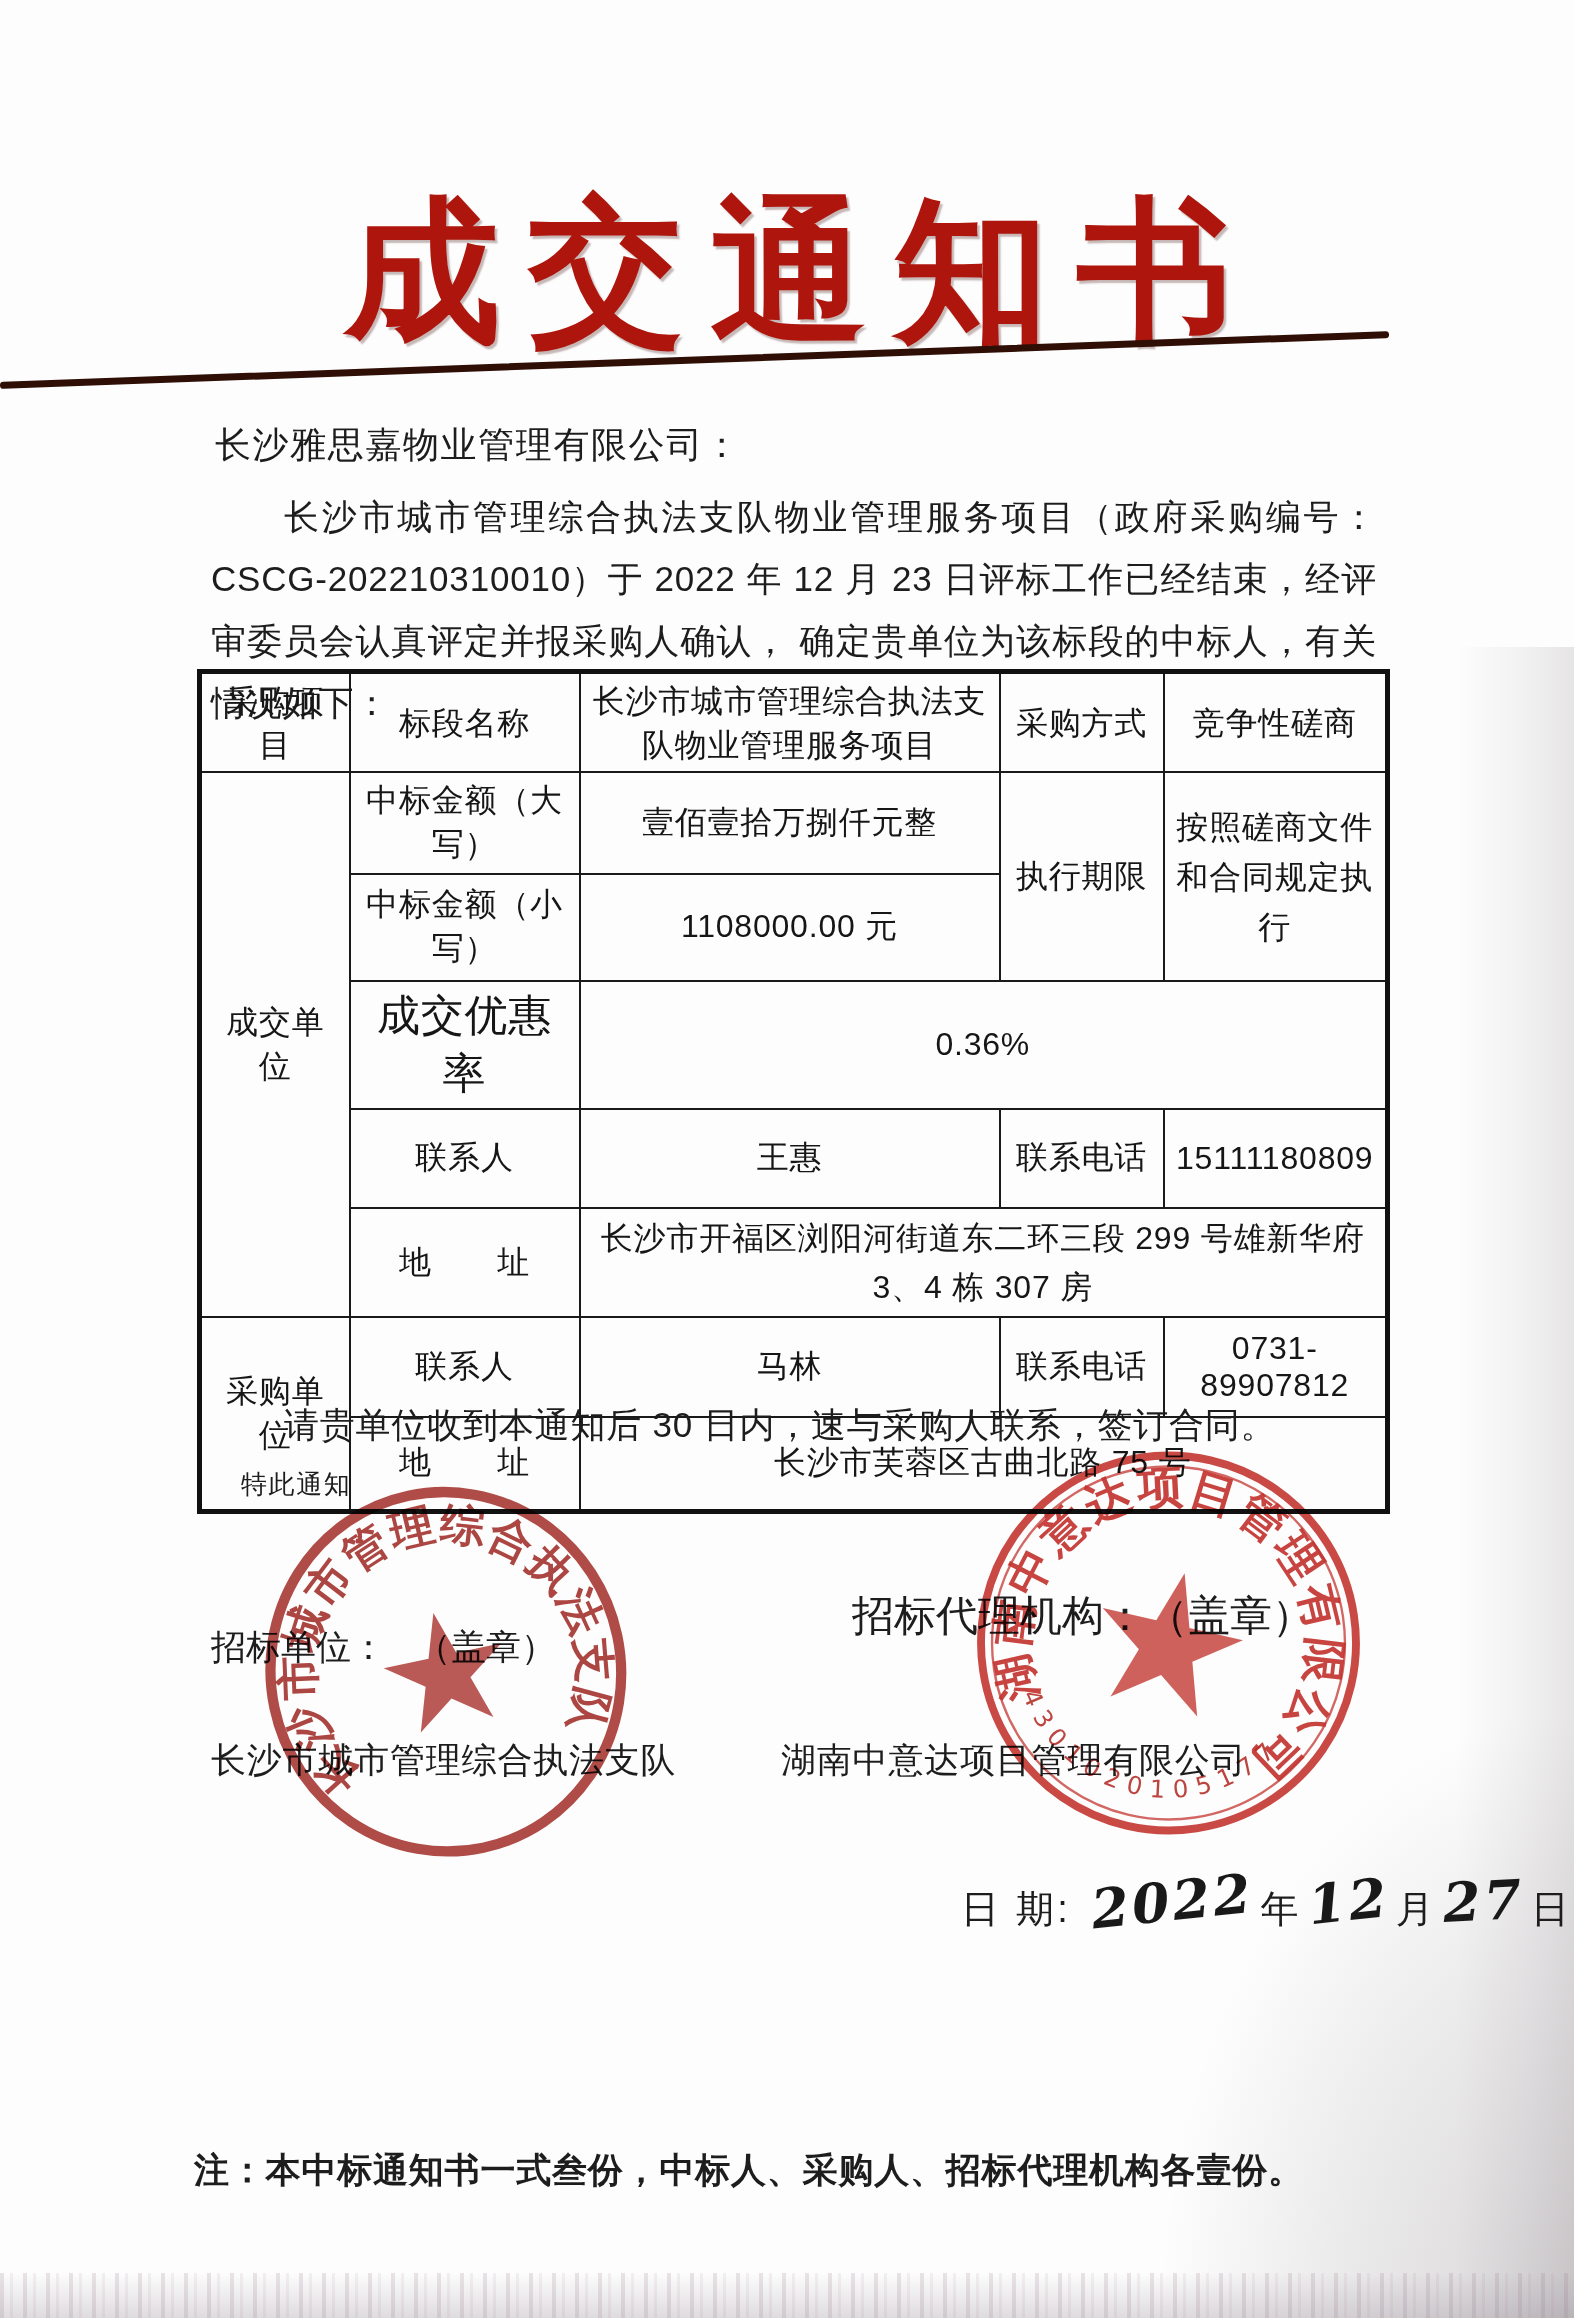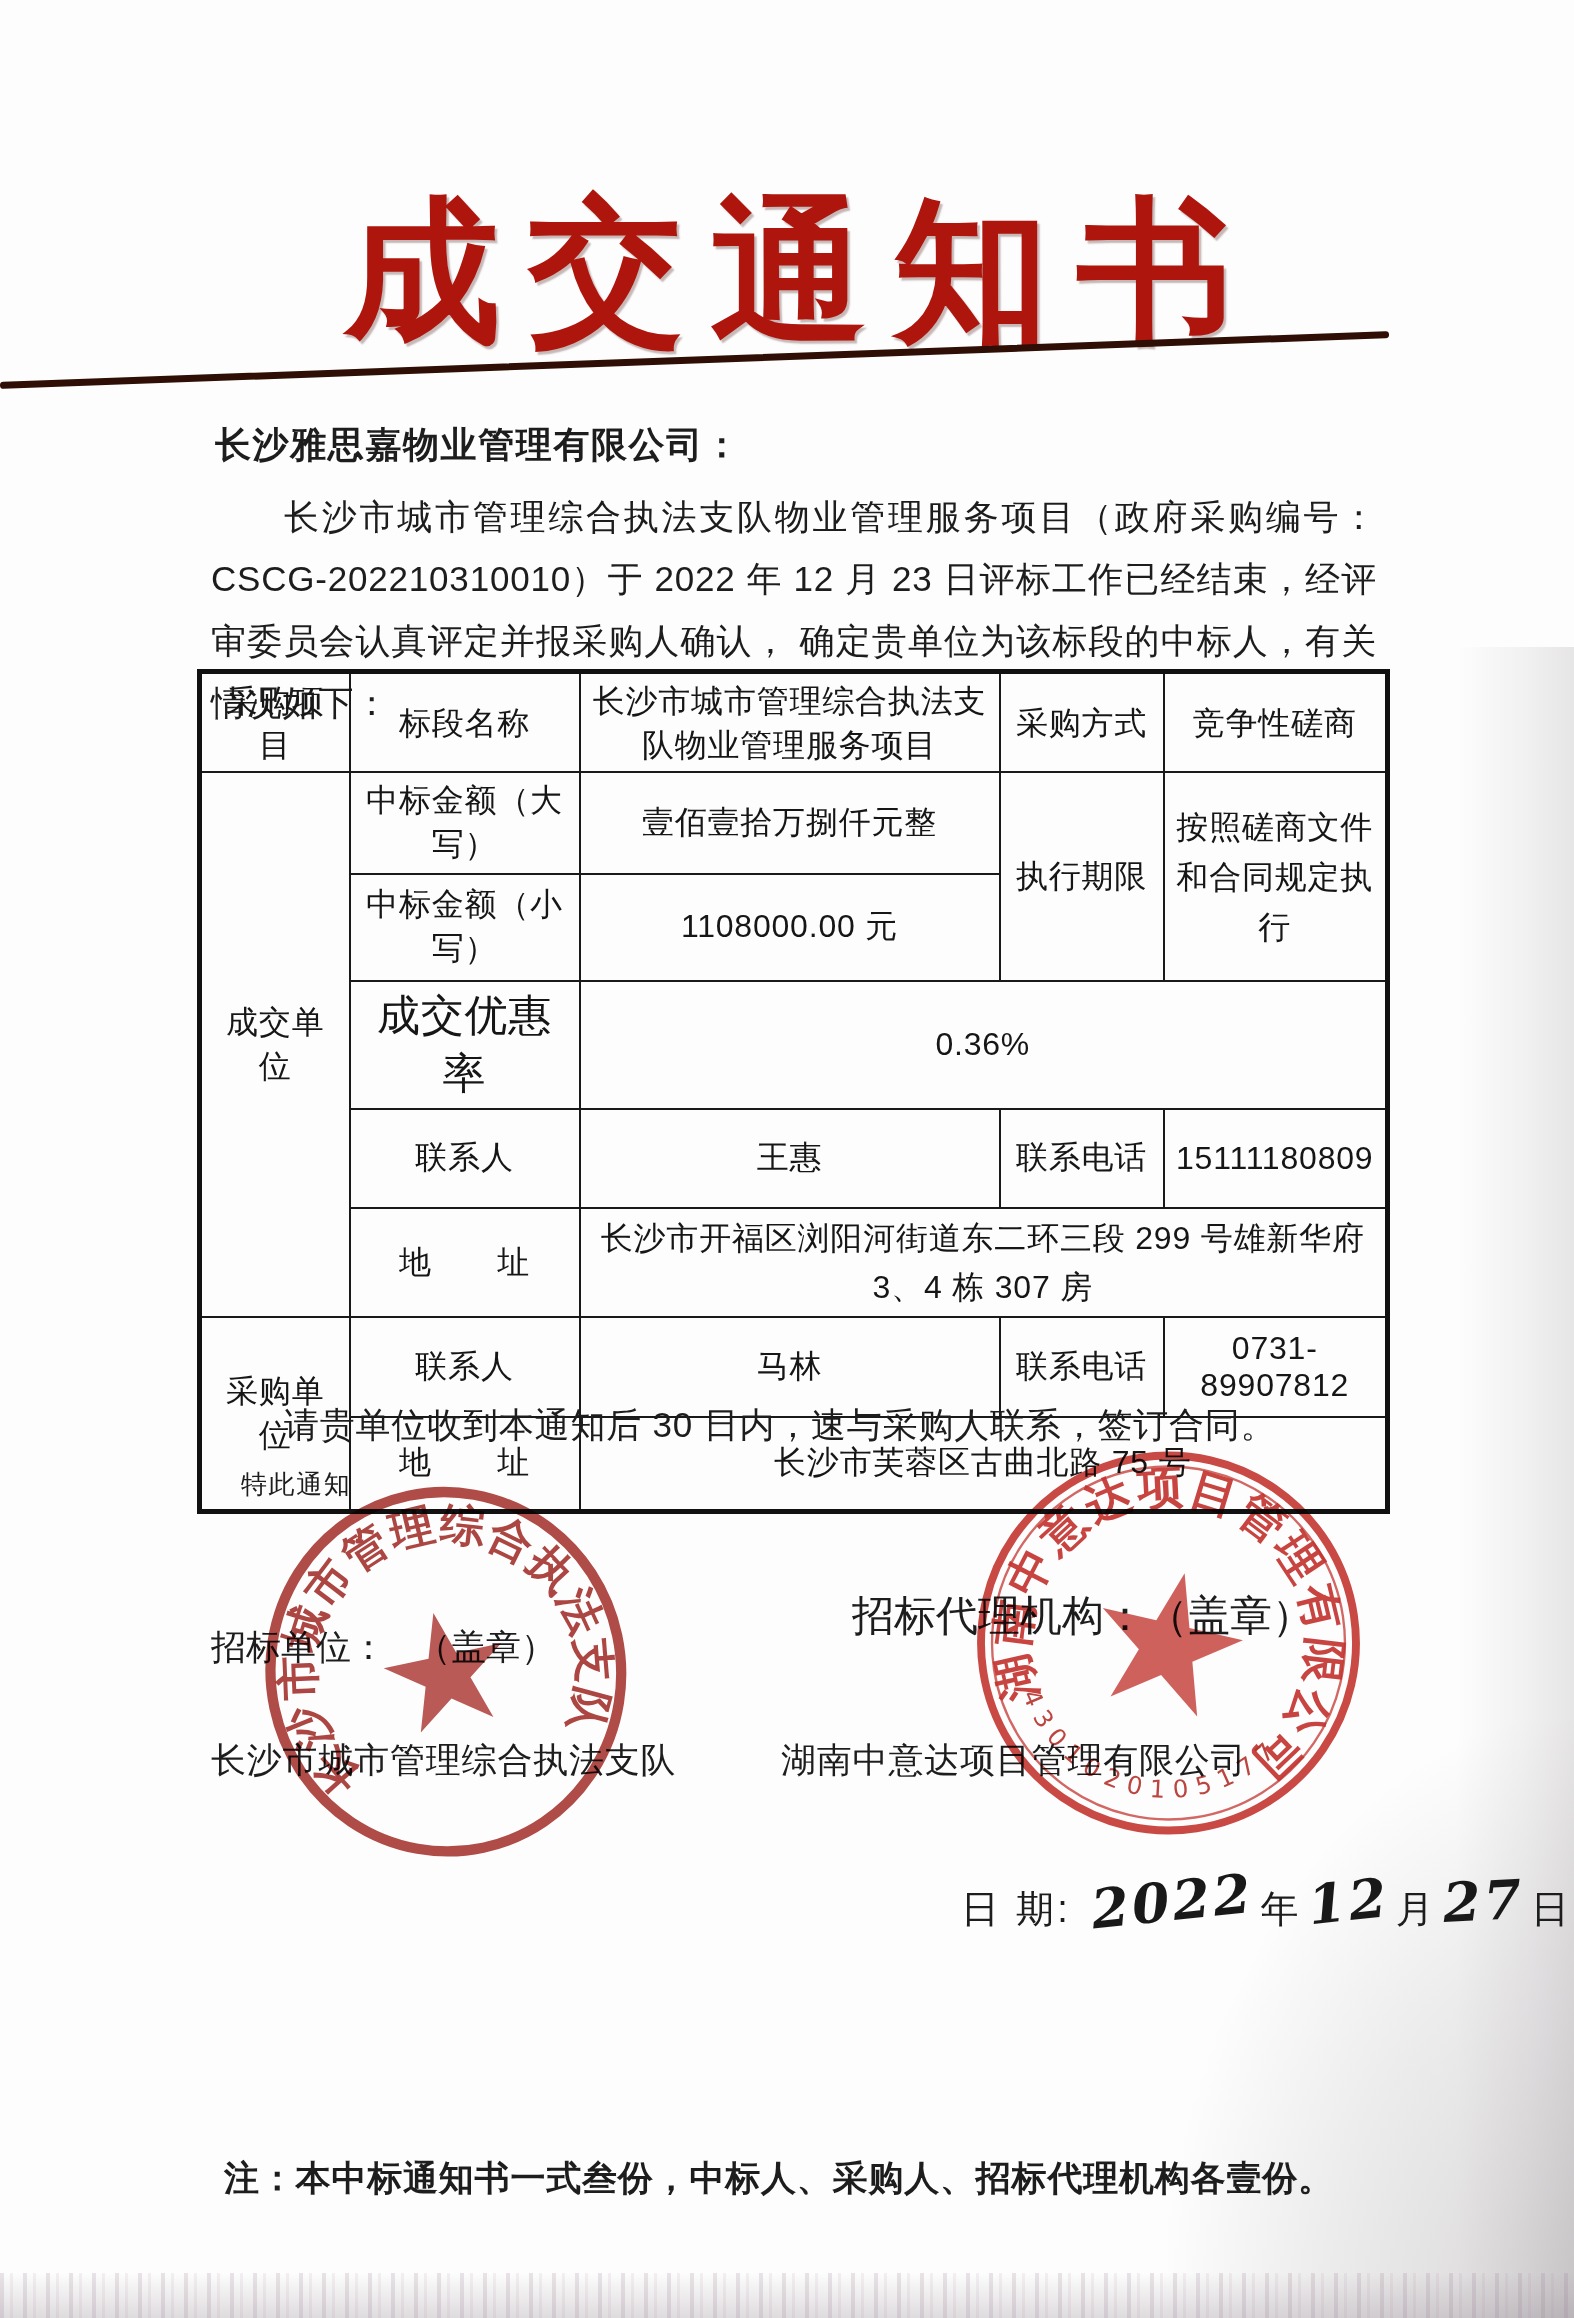--- a/index.html
+++ b/index.html
@@ -41,21 +41,21 @@
     text-shadow:2.4px 3.2px 1.6px rgba(56,6,4,.28);
   }
   .title-rule{
     position:absolute;left:0;top:382px;width:1390px;height:7px;
     background:#2e0e05;border-radius:4px;
     transform:rotate(-2.1deg);transform-origin:left center;
   }
   
   .addressee{
     position:absolute;left:215px;top:421px;
-    font-size:36px;font-weight:700;letter-spacing:1.6px;
+    font-size:36px;font-weight:400;letter-spacing:1.6px;
   }
   .intro{
     position:absolute;left:211px;top:486px;width:1166px;
     font-size:35px;line-height:62px;text-align:justify;
     text-indent:73px;letter-spacing:0.8px;
   }
   
   table.award{
     position:absolute;left:197px;top:669px;
     width:1188px;border-collapse:collapse;table-layout:fixed;
@@ -104,22 +104,22 @@
   }
   .hand{
     display:inline-block;
     font-family:"DejaVu Serif",serif;font-style:italic;font-weight:600;
     font-size:54px;letter-spacing:3.2px;color:#191919;
     transform:rotate(-6deg);position:relative;top:-1.6px;margin:0 6.3px;
   }
   .hand.day{transform:rotate(-3deg);}
   
   .footer-note{
-    position:absolute;left:224px;top:2147px;
-    font-size:35px;font-weight:700;letter-spacing:0.8px;margin-top:8px;
+    position:absolute;left:194px;top:2147px;
+    font-size:35px;font-weight:700;letter-spacing:0.8px;
   }
 </style>
 </head>
 <body>
 
 <div class="page">
 
   <div class="edge-right"></div>
   <div class="corner-shadow"></div>
   <div class="bottom-band"></div>

